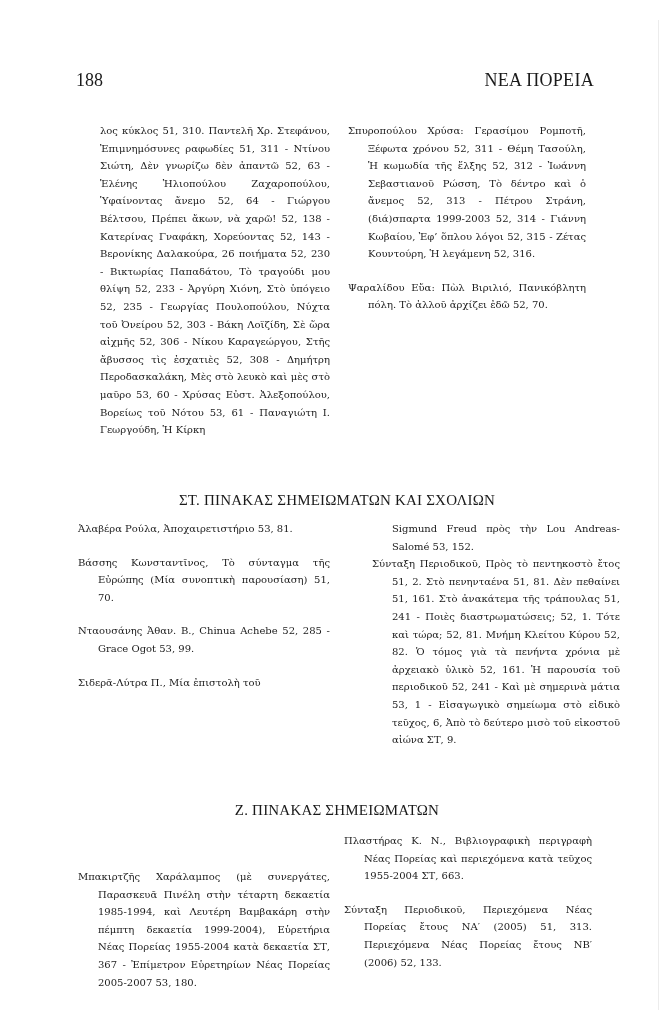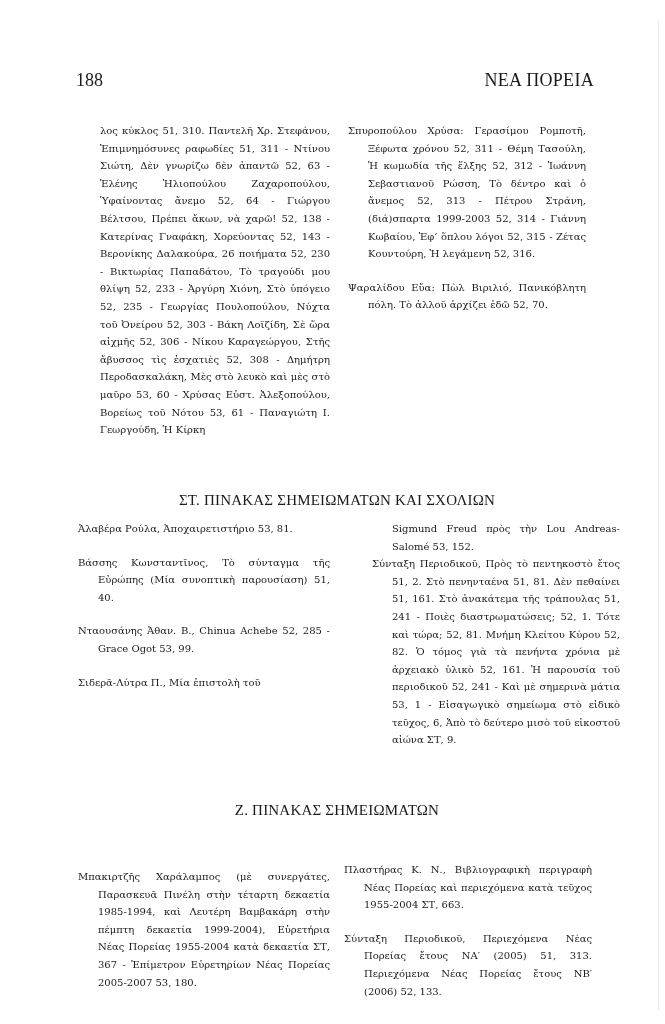--- a/index.html
+++ b/index.html
@@ -34,32 +34,32 @@
 
 <div class="col" style="left:348px; top:122px; width:238px;">
   <p class="entry">Σπυροπούλου Χρύσα: Γερασίμου Ρομποτῆ, Ξέφωτα χρόνου 52, 311 - Θέμη Τασούλη, Ἡ κωμωδία τῆς ἕλξης 52, 312 - Ἰωάννη Σεβαστιανοῦ Ρώσση, Τὸ δέντρο καὶ ὁ ἄνεμος 52, 313 - Πέτρου Στράνη, (διά)σπαρτα 1999-2003 52, 314 - Γιάννη Κωβαίου, Ἐφ’ ὅπλου λόγοι 52, 315 - Ζέτας Κουντούρη, Ἡ λεγάμενη 52, 316.</p>
   <p class="entry">Ψαραλίδου Εὔα: Πὼλ Βιριλιό, Πανικόβλητη πόλη. Τὸ ἀλλοῦ ἀρχίζει ἐδῶ 52, 70.</p>
 </div>
 
 <div class="sec-title" style="top:492px;">ΣΤ. ΠΙΝΑΚΑΣ ΣΗΜΕΙΩΜΑΤΩΝ ΚΑΙ ΣΧΟΛΙΩΝ</div>
 
 <div class="col" style="left:78px; top:520px; width:252px;">
   <p class="entry">Ἀλαβέρα Ρούλα, Ἀποχαιρετιστήριο 53, 81.</p>
-  <p class="entry">Βάσσης Κωνσταντῖνος, Τὸ σύνταγμα τῆς Εὐρώπης (Μία συνοπτικὴ παρουσίαση) 51, 40.</p>
+  <p class="entry">Βάσσης Κωνσταντῖνος, Τὸ σύνταγμα τῆς Εὐρώπης (Μία συνοπτικὴ παρουσίαση) 51, 70.</p>
   <p class="entry latin-mix">Νταουσάνης Ἀθαν. Β., Chinua Achebe 52, 285 - Grace Ogot 53, 99.</p>
   <p class="entry">Σιδερᾶ-Λύτρα Π., Μία ἐπιστολὴ τοῦ</p>
 </div>
 
 <div class="col" style="left:340px; top:520px; width:248px;margin-left:32px;">
   <p class="entry cont" style="padding-left:20px; margin-bottom:0;">Sigmund Freud πρὸς τὴν Lou Andreas-Salomé 53, 152.</p>
   <p class="entry">Σύνταξη Περιοδικοῦ, Πρὸς τὸ πεντηκοστὸ ἔτος 51, 2. Στὸ πενηνταένα 51, 81. Δὲν πεθαίνει 51, 161. Στὸ ἀνακάτεμα τῆς τράπουλας 51, 241 - Ποιὲς διαστρωματώσεις; 52, 1. Τότε καὶ τώρα; 52, 81. Μνήμη Κλείτου Κύρου 52, 82. Ὁ τόμος γιὰ τὰ πενήντα χρόνια μὲ ἀρχειακὸ ὑλικὸ 52, 161. Ἡ παρουσία τοῦ περιοδικοῦ 52, 241 - Καὶ μὲ σημερινὰ μάτια 53, 1 - Εἰσαγωγικὸ σημείωμα στὸ εἰδικὸ τεῦχος, 6, Ἀπὸ τὸ δεύτερο μισὸ τοῦ εἰκοστοῦ αἰώνα ΣΤ, 9.</p>
 </div>
 
 <div class="sec-title" style="top:802px;">Ζ. ΠΙΝΑΚΑΣ ΣΗΜΕΙΩΜΑΤΩΝ</div>
 
 <div class="col" style="left:78px; top:868px; width:252px;">
   <p class="entry">Μπακιρτζῆς Χαράλαμπος (μὲ συνεργάτες, Παρασκευᾶ Πινέλη στὴν τέταρτη δεκαετία 1985-1994, καὶ Λευτέρη Βαμβακάρη στὴν πέμπτη δεκαετία 1999-2004), Εὑρετήρια Νέας Πορείας 1955-2004 κατὰ δεκαετία ΣΤ, 367 - Ἐπίμετρον Εὑρετηρίων Νέας Πορείας 2005-2007 53, 180.</p>
 </div>
 
-<div class="col" style="left:344px; top:832px; width:248px;margin-top:29px;">
+<div class="col" style="left:344px; top:832px; width:248px;">
   <p class="entry">Πλαστήρας Κ. Ν., Βιβλιογραφικὴ περιγραφὴ Νέας Πορείας καὶ περιεχόμενα κατὰ τεῦχος 1955-2004 ΣΤ, 663.</p>
   <p class="entry">Σύνταξη Περιοδικοῦ, Περιεχόμενα Νέας Πορείας ἔτους ΝΑ′ (2005) 51, 313. Περιεχόμενα Νέας Πορείας ἔτους ΝΒ′ (2006) 52, 133.</p>
 </div>
 
 </body></html>

